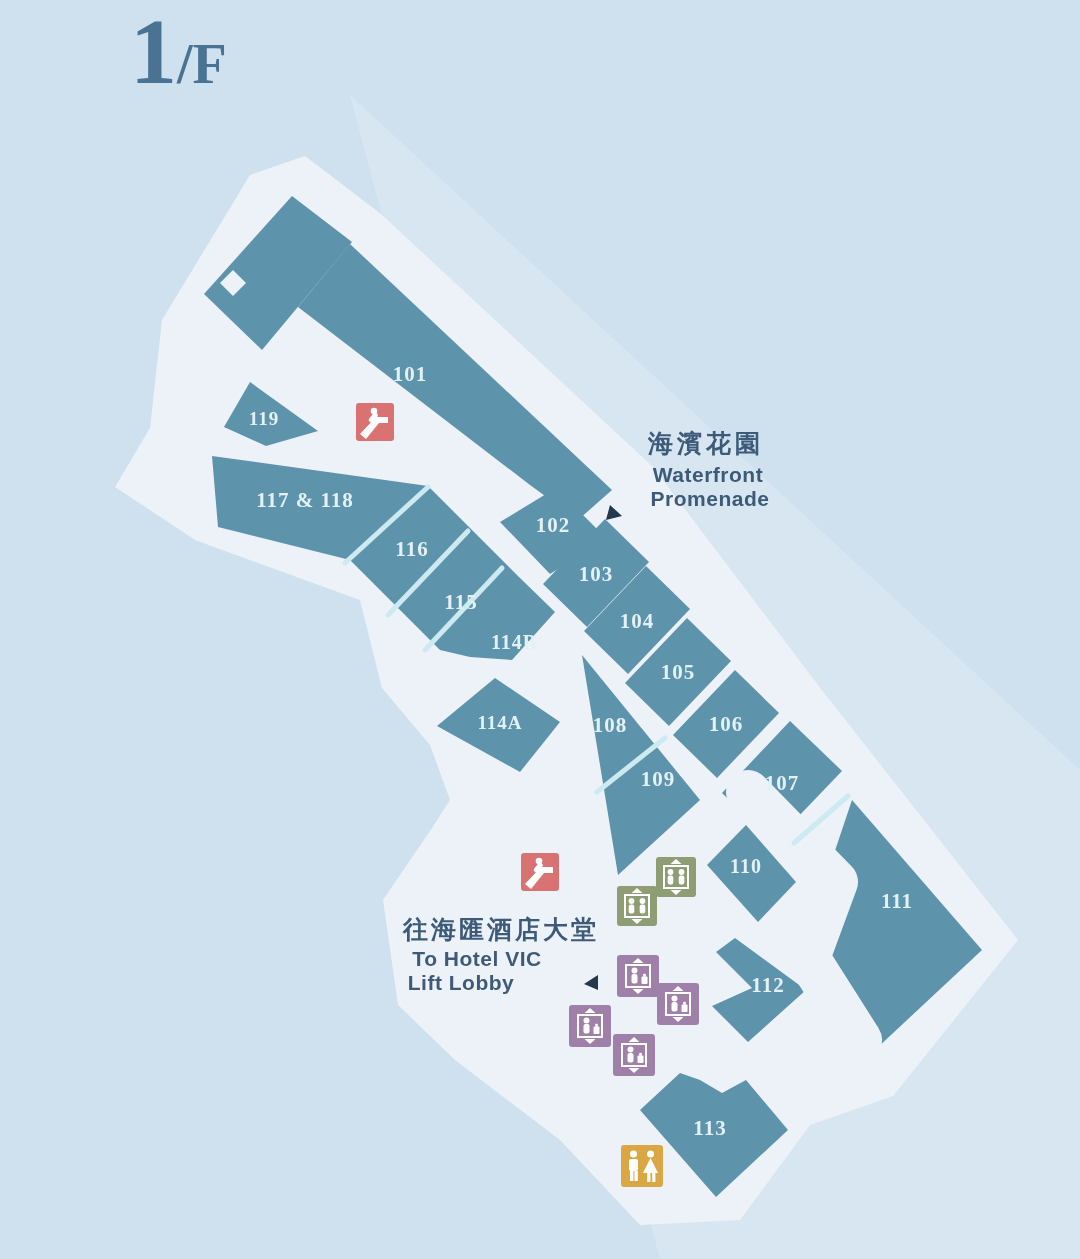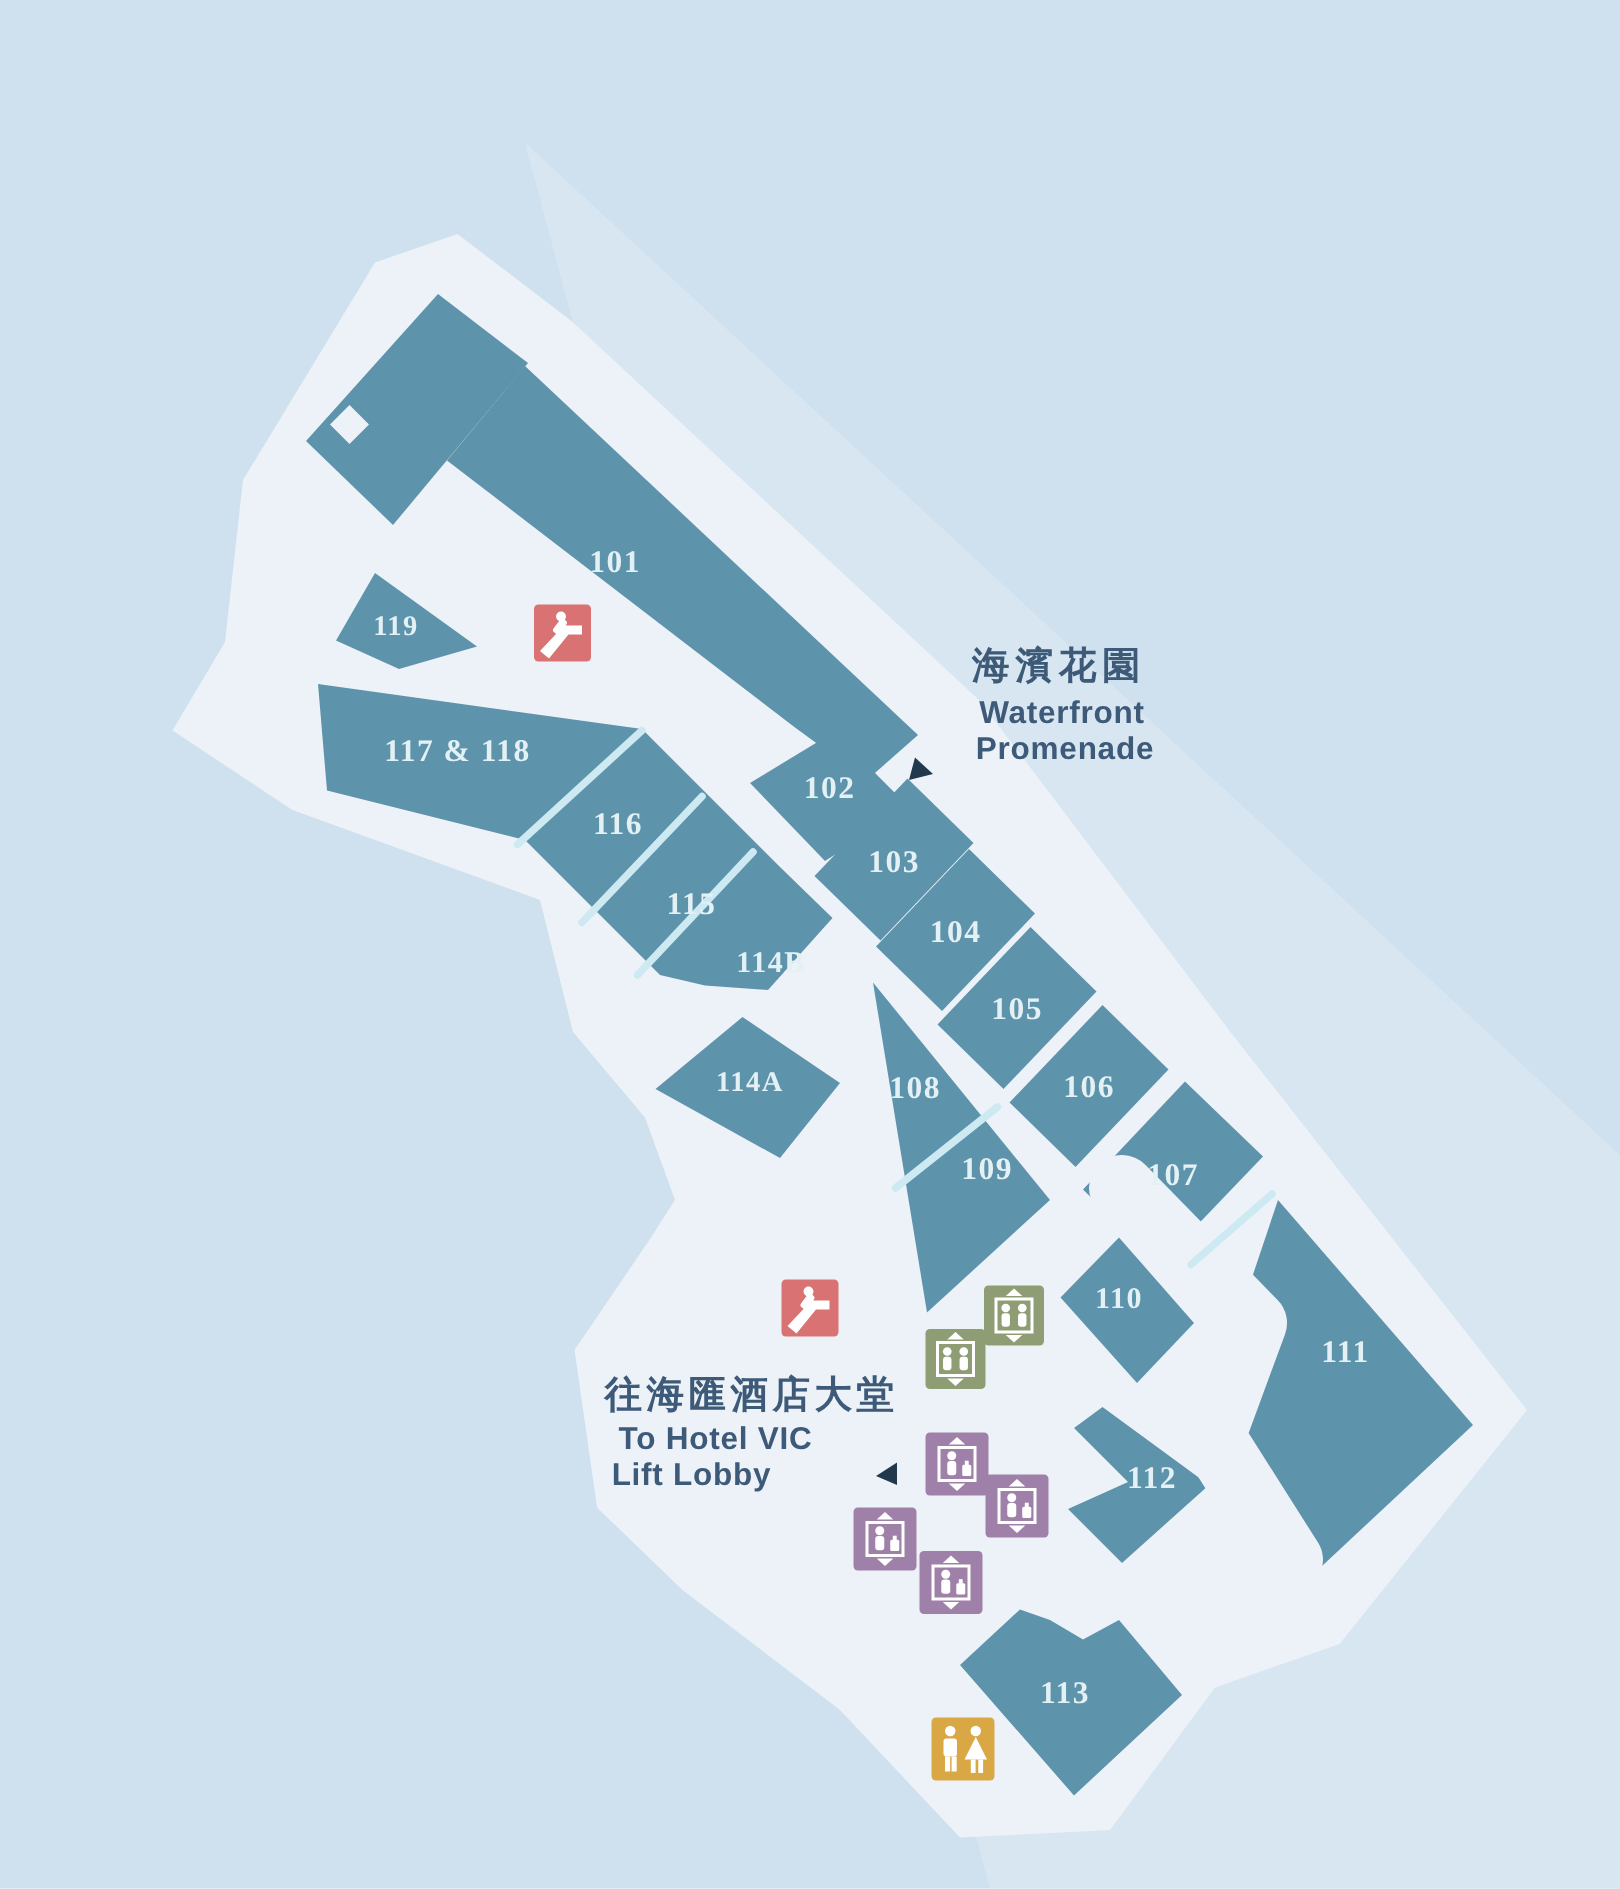--- a/index.html
+++ b/index.html
@@ -149,13 +149,16 @@
         <circle cx="-8.5" cy="-12" r="3.5" fill="#ffffff"></circle>
         <rect x="-13" y="-7" width="9" height="12" rx="2" fill="#ffffff"></rect>
         <rect x="-12" y="5" width="3.4" height="10" fill="#ffffff"></rect>
         <rect x="-7.6" y="5" width="3.4" height="10" fill="#ffffff"></rect>
         <circle cx="8.5" cy="-12" r="3.5" fill="#ffffff"></circle>
         <polygon points="8.5,-8 16,7 1,7" fill="#ffffff"></polygon>
         <rect x="5.2" y="7" width="3.2" height="9" fill="#ffffff"></rect>
         <rect x="10.2" y="7" width="3.2" height="9" fill="#ffffff"></rect>
       </g>
     </svg>
+  <div class="floor-title" id="floorTitle" style="color: rgb(74, 114, 146);">
+    <span class="t-num">1</span><span class="t-suf">/F</span>
+  </div>
 </div>
 
 </body></html>

